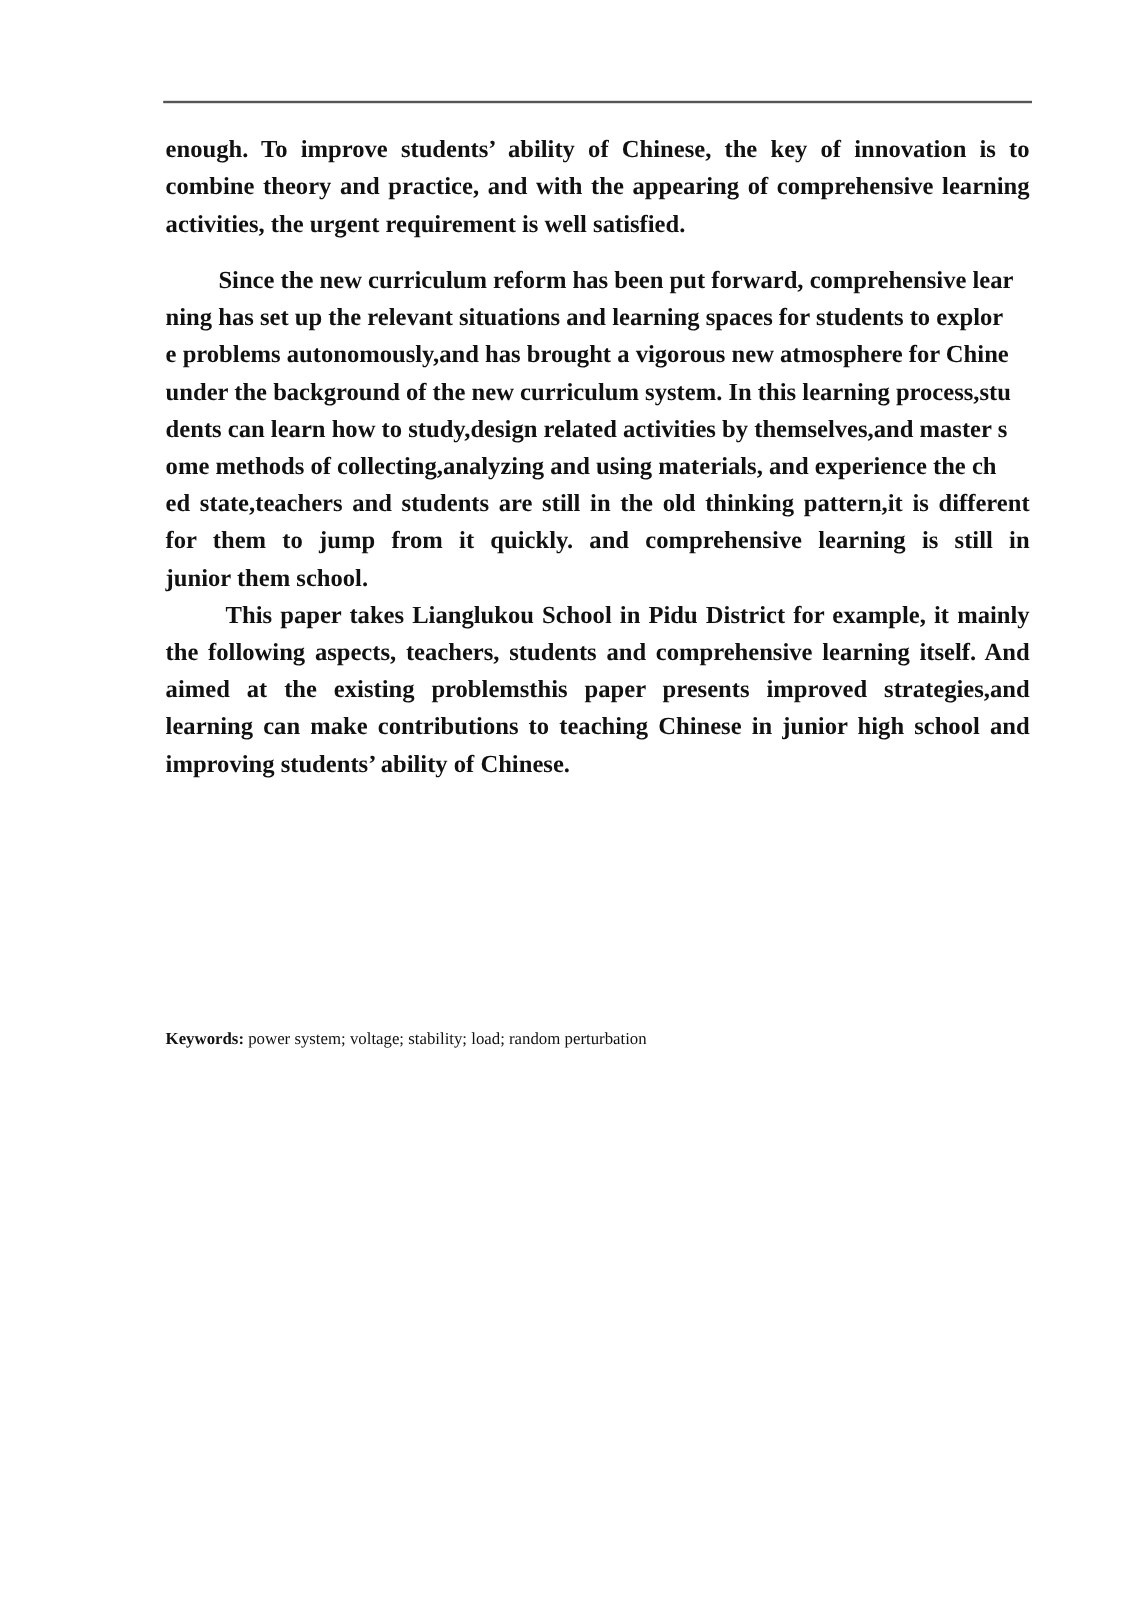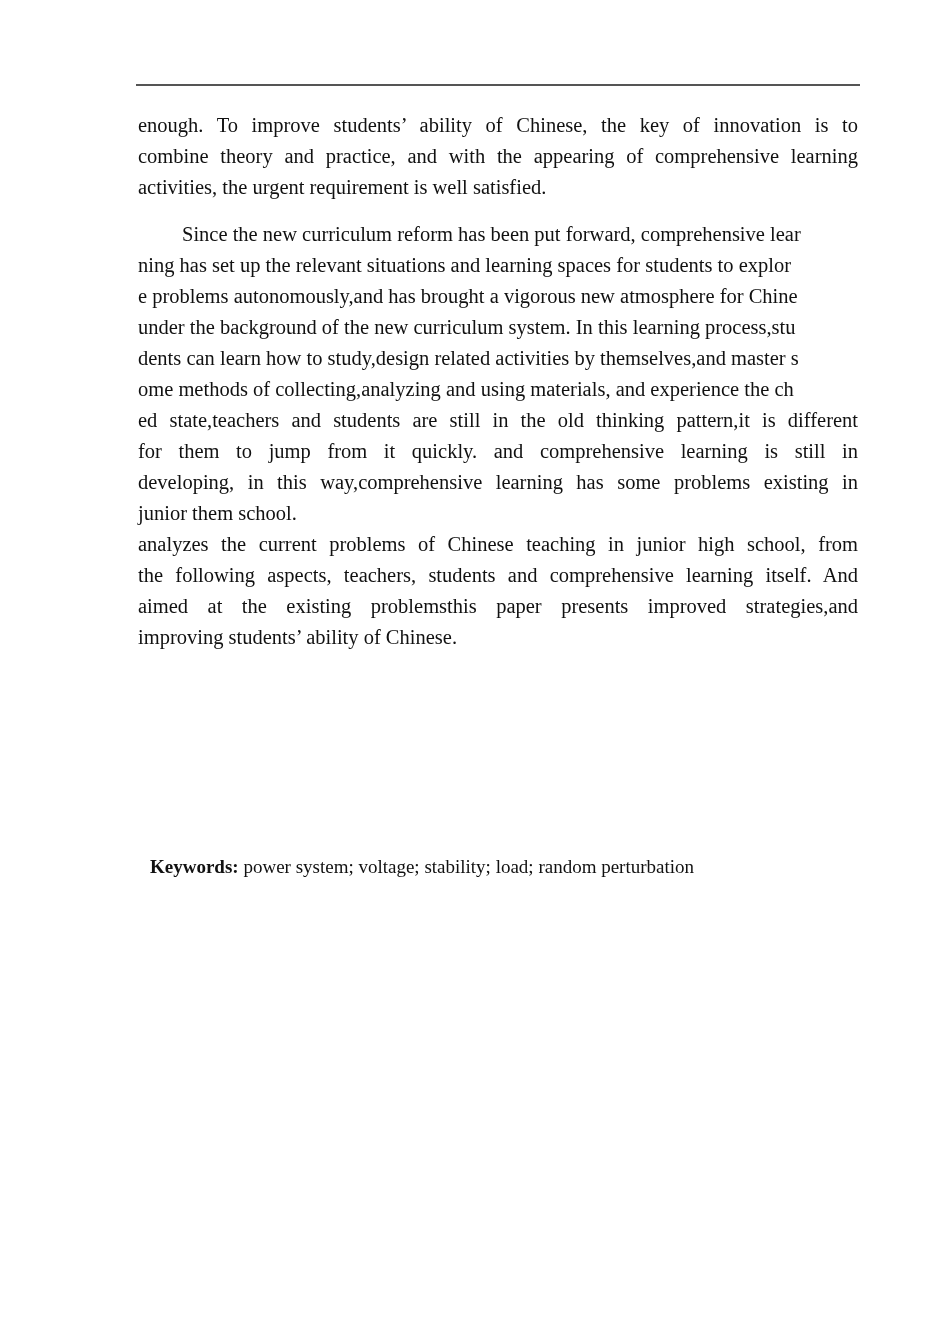--- a/index.html
+++ b/index.html
@@ -28,42 +28,43 @@
       left: 138px;
       top: 110px;
       width: 720px;
       font-size: 20.5px;
       line-height: 31px;
     }
     .line {
       display: block;
       white-space: nowrap;
       height: 31px;
+      font-weight: bold;
     }
     .justify {
       text-align: justify;
       text-align-last: justify;
       white-space: normal;
     }
     .last {
       text-align: center;
       text-align-last: left;
     }
     .indent {
       padding-left: 44px;
       margin-top: 16px;
     }
     .indent2 {
       padding-left: 50px;
     }
     .keywords {
       position: absolute;
-      left: 150px;
+      left: 138px;
       top: 851px;
-      font-size: 19px;
+      font-size: 14px;
       line-height: 31px;
       white-space: nowrap;
     }
     .keywords .kw-label {
       font-weight: bold;
     }
   </style>
 </head>
 <body>
 
@@ -77,26 +78,26 @@
   </div>
   <div>
     <span class="line indent">Since the new curriculum reform has been put forward, comprehensive lear</span>
     <span class="line">ning has set up the relevant situations and learning spaces for students to explor</span>
     <span class="line">e problems autonomously,and has brought a vigorous new atmosphere for Chine</span>
     <span class="line">under the background of the new curriculum system. In this learning process,stu</span>
     <span class="line">dents can learn how to study,design related activities by themselves,and master s</span>
     <span class="line">ome methods of collecting,analyzing and using materials, and experience the ch</span>
     <span class="line justify">ed state,teachers and students are still in the old thinking pattern,it is different</span>
     <span class="line justify">for them to jump from it quickly. and comprehensive learning is still in</span>
-    <span class="line justify">developing, in this way,comprehensive learning has some problems existing in</span>
     <span class="line last">junior them school.</span>
   </div>
   <div>
-    <span class="line justify">analyzes the current problems of Chinese teaching in junior high school, from</span>
+    <span class="line justify indent2">This paper takes Lianglukou School in Pidu District for example, it mainly</span>
     <span class="line justify">the following aspects, teachers, students and comprehensive learning itself. And</span>
     <span class="line justify">aimed at the existing problemsthis paper presents improved strategies,and</span>
+    <span class="line justify">learning can make contributions to teaching Chinese in junior high school and</span>
     <span class="line last">improving students’ ability of Chinese.</span>
   </div>
 </div>
 
 <div class="keywords">
   <span class="kw-label">Keywords:</span><span> power system; voltage; stability; load; random perturbation</span>
 </div>
 
 </body></html>

